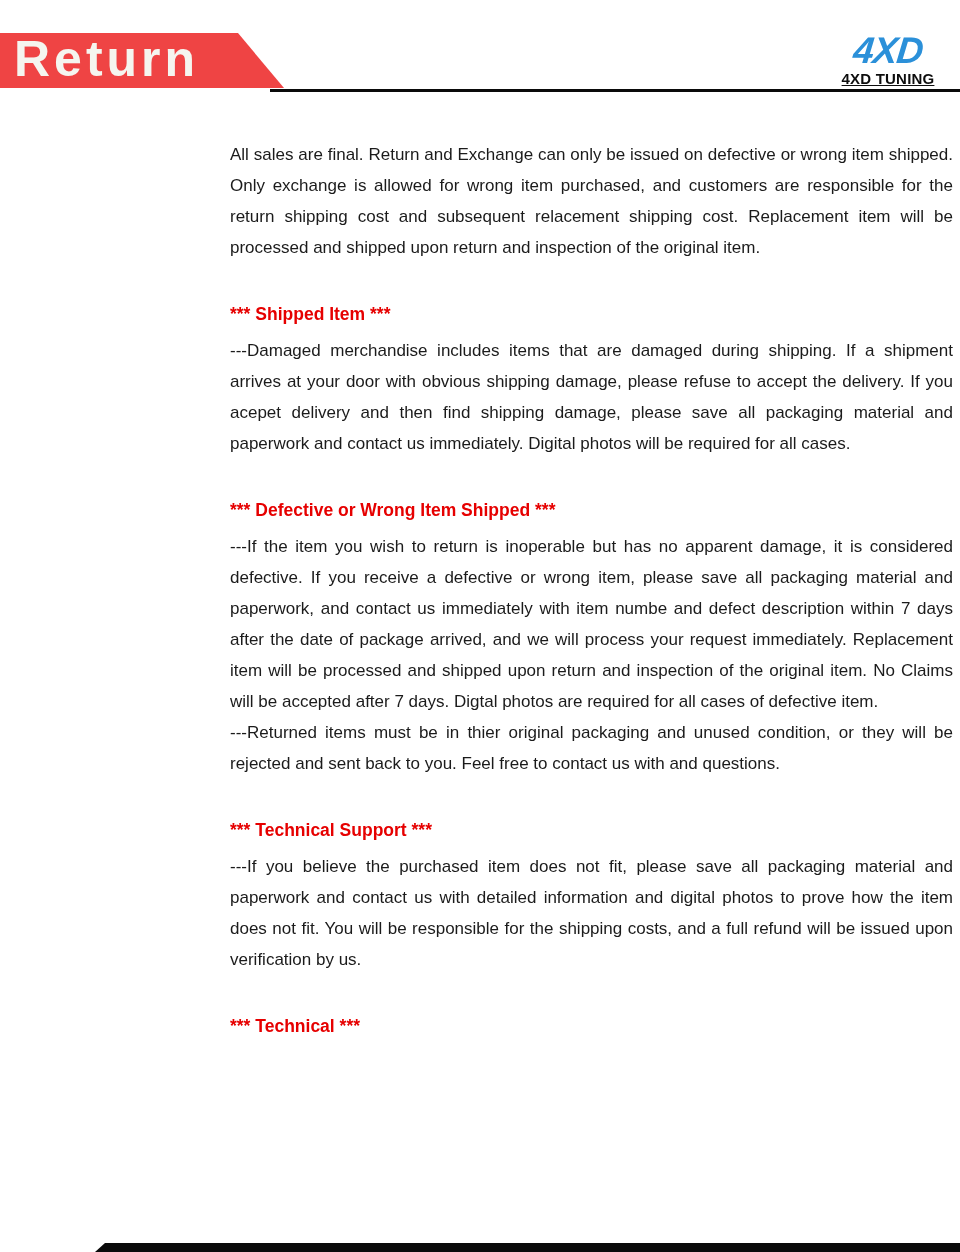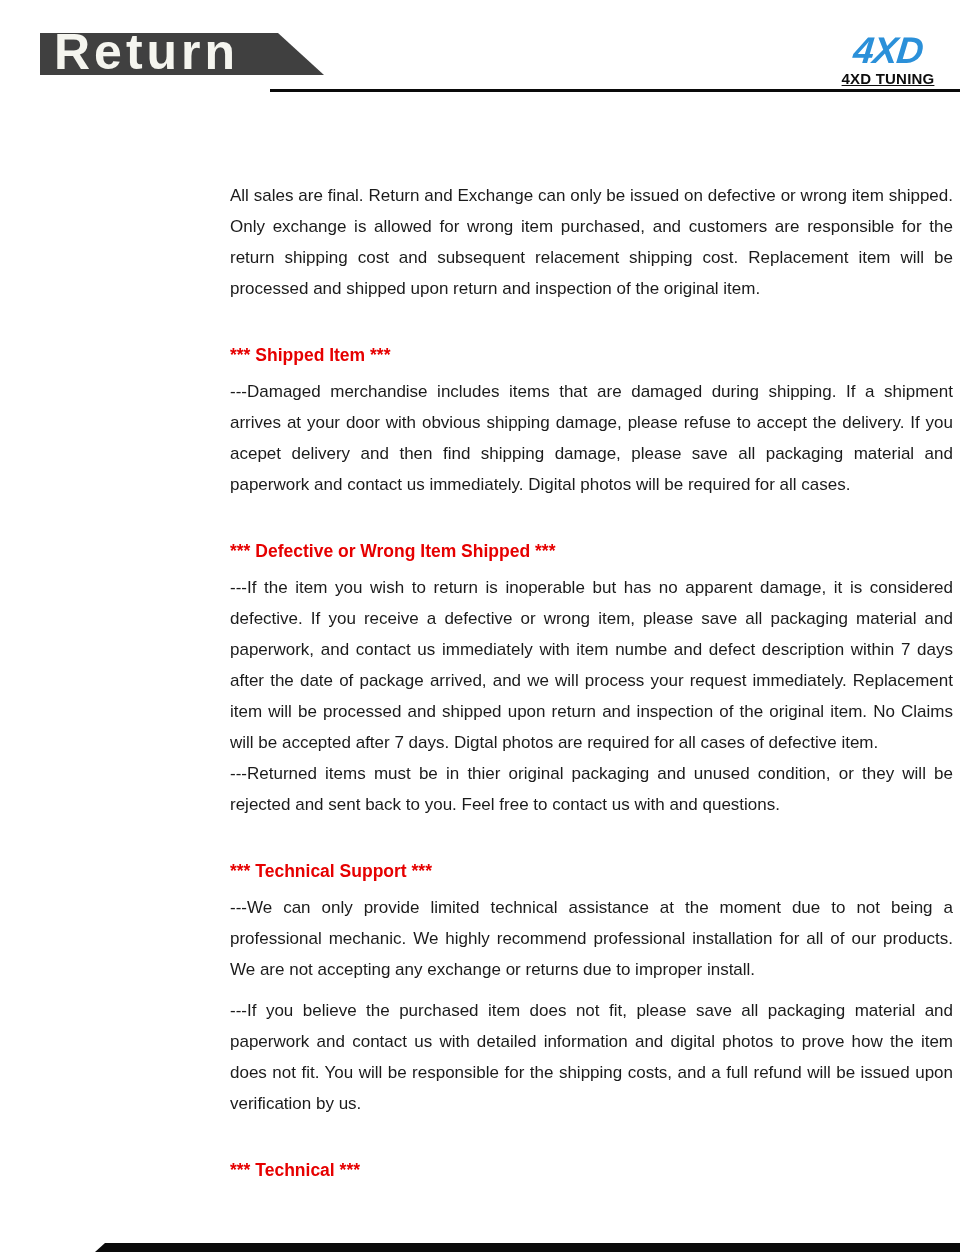--- a/index.html
+++ b/index.html
@@ -12,26 +12,25 @@
     overflow: hidden;
     font-family: "Liberation Sans", sans-serif;
   }
 
   
   .banner {
     position: absolute;
     top: 33px;
     left: 0;
     width: 284px;
-    height: 42px;
-    background: #404040;
+    height: 55px;
+    background: #ef4444;
     clip-path: polygon(0 0, 238px 0, 284px 100%, 0 100%);
     display: flex;
     align-items: center;
-    margin-left: 40px;
   }
   .banner .banner-text {
     color: #f5f5ef;
     font-size: 50px;
     font-weight: bold;
     letter-spacing: 4px;
     line-height: 1;
     padding: 0 0 4px 14px;
     white-space: nowrap;
   }
@@ -72,21 +71,20 @@
   
   .content {
     position: absolute;
     top: 139px;
     left: 230px;
     width: 723px;
     font-size: 17px;
     line-height: 31px;
     color: #1b1b1b;
     text-align: justify;
-    margin-top: 41px;
   }
   .content p { margin: 0; }
   .content p.para-follow { margin-top: 10px; }
   .section-heading {
     margin: 40px 0 10px 0;
     font-size: 17.5px;
     line-height: 22px;
     font-weight: bold;
     color: #e60000;
     text-align: left;
@@ -124,21 +122,20 @@
     <p>All sales are final. Return and Exchange can only be issued on defective or wrong item shipped. Only exchange is allowed for wrong item purchased, and customers are responsible for the return shipping cost and subsequent relacement shipping cost. Replacement item will be processed and shipped upon return and inspection of the original item.</p>
 
     <h3 class="section-heading">*** Shipped Item ***</h3>
     <p>---Damaged merchandise includes items that are damaged during shipping. If a shipment arrives at your door with obvious shipping damage, please refuse to accept the delivery. If you acepet delivery and then find shipping damage, please save all packaging material and paperwork and contact us immediately. Digital photos will be required for all cases.</p>
 
     <h3 class="section-heading">*** Defective or Wrong Item Shipped ***</h3>
     <p>---If the item you wish to return is inoperable but has no apparent damage, it is considered defective. If you receive a defective or wrong item, please save all packaging material and paperwork, and contact us immediately with item numbe and defect description within 7 days after the date of package arrived, and we will process your request immediately. Replacement item will be processed and shipped upon return and inspection of the original item. No Claims will be accepted after 7 days. Digtal photos are required for all cases of defective item.</p>
     <p>---Returned items must be in thier original packaging and unused condition, or they will be rejected and sent back to you. Feel free to contact us with and questions.</p>
 
     <h3 class="section-heading">*** Technical Support ***</h3>
-    <p>---We can only provide limited technical assistance at the moment due to not being a professional mechanic. We highly recommend professional installation for all of our products. We are not accepting any exchange or returns due to improper install.</p>
     <p class="para-follow">---If you believe the purchased item does not fit, please save all packaging material and paperwork and contact us with detailed information and digital photos to prove how the item does not fit. You will be responsible for the shipping costs, and a full refund will be issued upon verification by us.</p>
 
     <h3 class="section-heading">*** Technical ***</h3>
 
   </main>
 
   <div class="bottom-bar"></div>
 
 </div>
 

